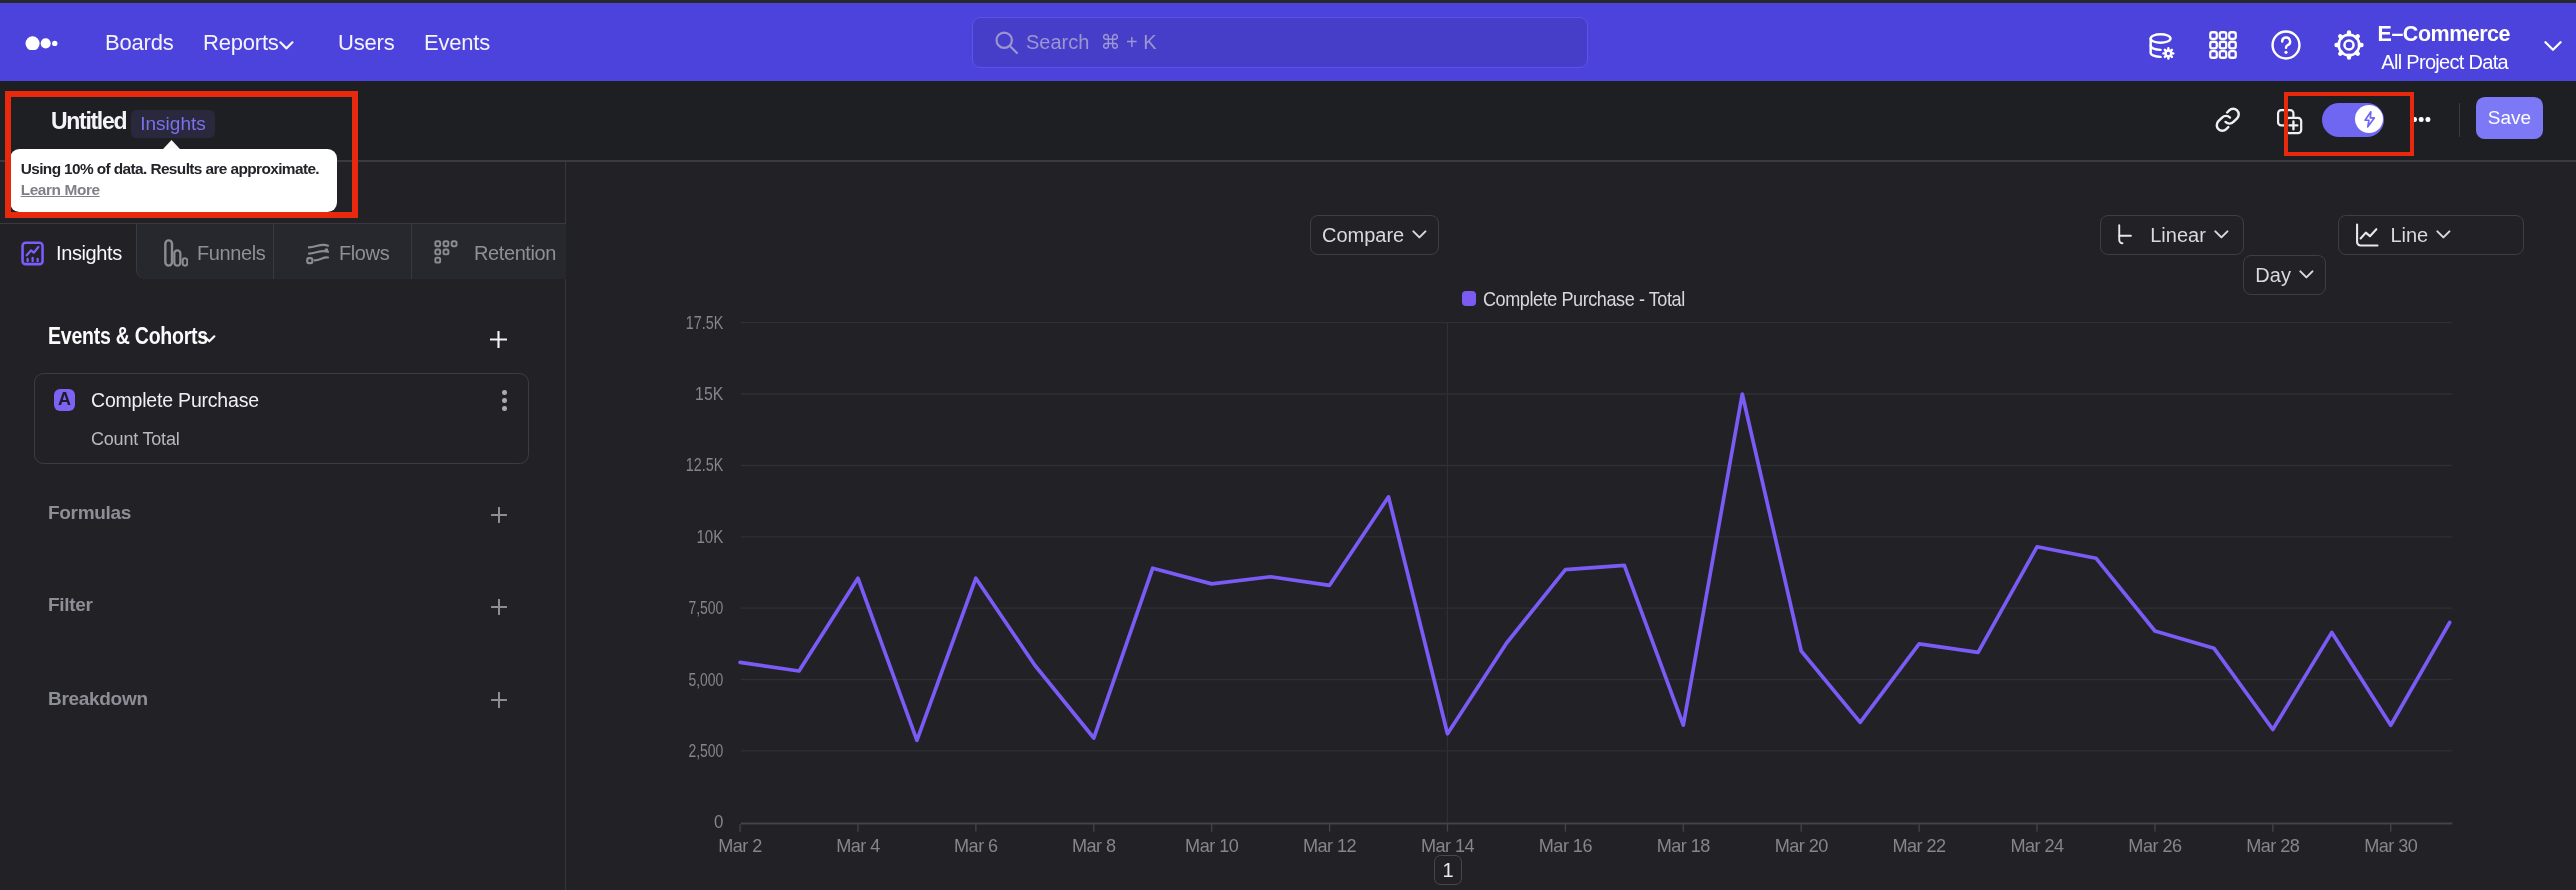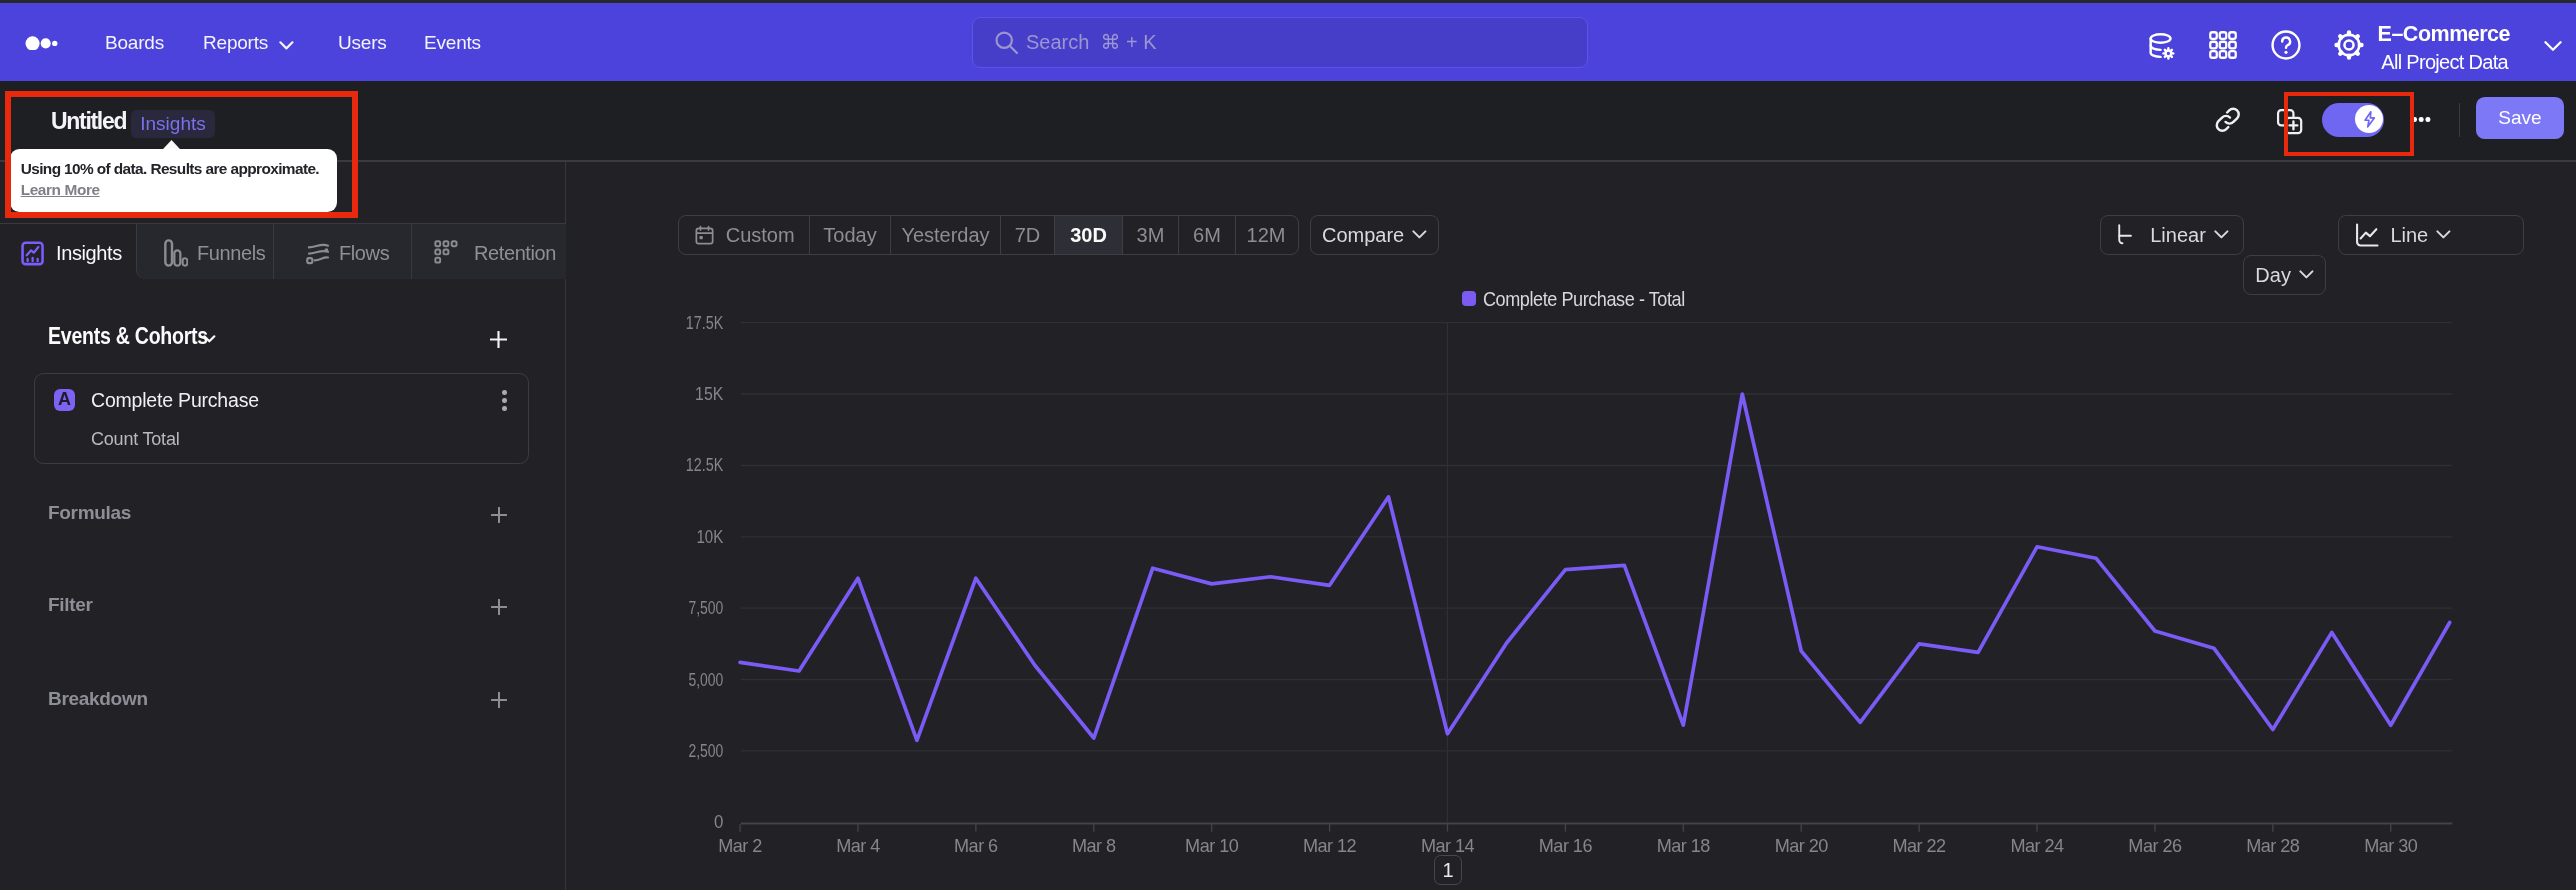--- a/index.html
+++ b/index.html
@@ -3,21 +3,21 @@
 <meta charset="utf-8">
 <style>
 * { margin:0; padding:0; box-sizing:border-box; }
 html,body { width:2576px; height:890px; background:#212126; font-family:"Liberation Sans", sans-serif; overflow:hidden; }
 .abs { position:absolute; }
 #page { position:relative; width:2576px; height:890px; }
 
 #topstrip { left:0; top:0; width:2576px; height:2.7px; background:#28282d; }
 
 #nav { left:0; top:2.7px; width:2576px; height:78px; background:#4c43dd; }
-.navitem { position:absolute; top:1.3px; height:78px; line-height:78px; color:#f4f4f7; font-size:19px; font-weight:500; letter-spacing:-0.2px; white-space:nowrap; }
+.navitem { position:absolute; top:1.3px; height:78px; line-height:78px; color:#f4f4f7; font-size:22px; font-weight:500; letter-spacing:-0.2px; white-space:nowrap; }
 
 #hdr { left:0; top:81px; width:2576px; height:80px; background:#1e1f23; }
 #hdrline { left:0; top:160px; width:2576px; height:2px; background:#3a3b40; }
 
 #sidebar { left:0; top:162px; width:566px; height:728px; background:#212126; border-right:1.3px solid #36373c; }
 
 #main { left:567px; top:162px; width:2009px; height:728px; background:#212126; }
 .btn { position:absolute; border:1.3px solid #3e3f45; border-radius:8px; color:#d9d9de; font-size:20px; display:flex; align-items:center; justify-content:center; }
 .seg { display:flex; align-items:center; justify-content:center; color:#8d8d95; font-size:20px; height:100%; border-right:1.3px solid #3e3f45; }
 .seg:last-child { border-right:none; }
@@ -100,21 +100,21 @@
         <path d="M15 11.8v6.4M11.8 15h6.4" stroke-width="1.9"></path>
       </svg>
 
     <div class="abs" style="left:2322px;top:21.5px;width:62px;height:34px;border-radius:17px;background:#6f66f2;"></div>
     <div class="abs" style="left:2355px;top:24px;width:28px;height:28px;border-radius:50%;background:#fff;"></div>
     <svg class="abs" style="left:2362px;top:29px" width="15.4" height="19" viewBox="0 0 20 23">
         <path d="M11.5 1.5 L4 12.5 L9 12.5 L7.5 21 L16 9.5 L10.8 9.5 Z" fill="none" stroke="#6f66f2" stroke-width="2.2" stroke-linejoin="round"></path>
       </svg>
     <div class="abs" style="left:2412px;top:36px;width:4.7px;height:4.7px;border-radius:50%;background:#fff;box-shadow:6.7px 0 0 #fff, 13.4px 0 0 #fff;"></div>
     <div class="abs" style="left:2459px;top:21.5px;width:1.3px;height:34px;background:#3a3b40;"></div>
-    <div class="abs" style="left:2476px;top:16px;width:88px;height:42px;background:#7d78f5;border-radius:8.7px;color:#fff;font-size:19px;display:flex;align-items:center;justify-content:center;">Save</div>
+    <div class="abs" style="left:2476px;top:16px;width:67px;height:42px;background:#7d78f5;border-radius:8.7px;color:#fff;font-size:19px;display:flex;align-items:center;justify-content:center;">Save</div>
   </div>
   <div id="hdrline" class="abs"></div>
   <div id="sidebar" class="abs"></div>
   <div id="main" class="abs"></div>
 
   <div class="abs" style="left:0px;top:223px;width:566px;height:1.3px;background:#393a40;"></div>
   <div class="abs" style="left:136px;top:224px;width:430px;height:55px;background:#27282e;border-bottom-left-radius:9.4px;border-left:0.7px solid #393a40;"></div>
   <div class="abs" style="left:273px;top:224px;width:1.3px;height:55px;background:#393a40;"></div>
   <div class="abs" style="left:411px;top:224px;width:1.3px;height:55px;background:#393a40;"></div>
 
@@ -171,35 +171,20 @@
     </svg>
   <div class="abs" style="left:48px;top:594px;color:#8e8e96;font-size:19px;font-weight:700;letter-spacing:-0.3px;">Filter</div>
   <svg class="abs" style="left:491px;top:599px" width="16" height="16" viewBox="0 0 24 24">
       <path d="M12 1v22M1 12h22" stroke="#8e8e96" stroke-width="3" stroke-linecap="round"></path>
     </svg>
   <div class="abs" style="left:48px;top:688px;color:#8e8e96;font-size:19px;font-weight:700;letter-spacing:-0.3px;">Breakdown</div>
   <svg class="abs" style="left:491px;top:692px" width="16" height="16" viewBox="0 0 24 24">
       <path d="M12 1v22M1 12h22" stroke="#8e8e96" stroke-width="3" stroke-linecap="round"></path>
     </svg>
 
-  <div class="abs" style="left:678px;top:215px;width:621px;height:40px;border:1.3px solid #3e3f45;border-radius:8px;display:flex;overflow:hidden;">
-    <div class="seg" style="width:131px;"><svg width="23" height="23" viewBox="0 0 24 24" fill="none" stroke="#8d8d95" stroke-width="1.8" style="margin-right:9.4px">
-          <rect x="3.5" y="4.5" width="17" height="16" rx="2.5"></rect>
-          <path d="M3.5 9.5h17"></path>
-          <path d="M7.8 2.8v3.4M16.2 2.8v3.4" stroke-linecap="round"></path>
-          <rect x="6.8" y="12.5" width="3.4" height="3.4" rx="0.8" fill="#8d8d95" stroke="none"></rect>
-        </svg>Custom</div>
-    <div class="seg" style="width:81px;">Today</div>
-    <div class="seg" style="width:110px;">Yesterday</div>
-    <div class="seg" style="width:54px;">7D</div>
-    <div class="seg" style="width:68px;background:#2e2f36;color:#fafafa;font-weight:700;">30D</div>
-    <div class="seg" style="width:56px;">3M</div>
-    <div class="seg" style="width:57px;">6M</div>
-    <div class="seg" style="width:60px;">12M</div>
-  </div>
   <div class="btn" style="left:1310px;top:215px;width:129px;height:40px;">Compare<svg width="14.8" height="9.4" viewBox="0 0 22 14" style="margin-left:8px">
         <path d="M2 2 L11 11 L20 2" stroke="#d9d9de" stroke-width="3" fill="none" stroke-linecap="round" stroke-linejoin="round"></path>
       </svg></div>
   <div class="btn" style="left:2088px;top:215px;width:144px;height:40px;margin-left:12px;">
     <svg width="25.5" height="25.5" viewBox="0 0 24 24" fill="none" stroke="#e8e8ea" stroke-width="1.8" stroke-linecap="round" style="margin-right:9.4px">
         <path d="M4 3v14a3 3 0 0 0 3 3"></path>
         <path d="M4 13h11"></path>
       </svg>
     Linear<svg width="14.8" height="9.4" viewBox="0 0 22 14" style="margin-left:8px">
         <path d="M2 2 L11 11 L20 2" stroke="#d9d9de" stroke-width="3" fill="none" stroke-linecap="round" stroke-linejoin="round"></path>

